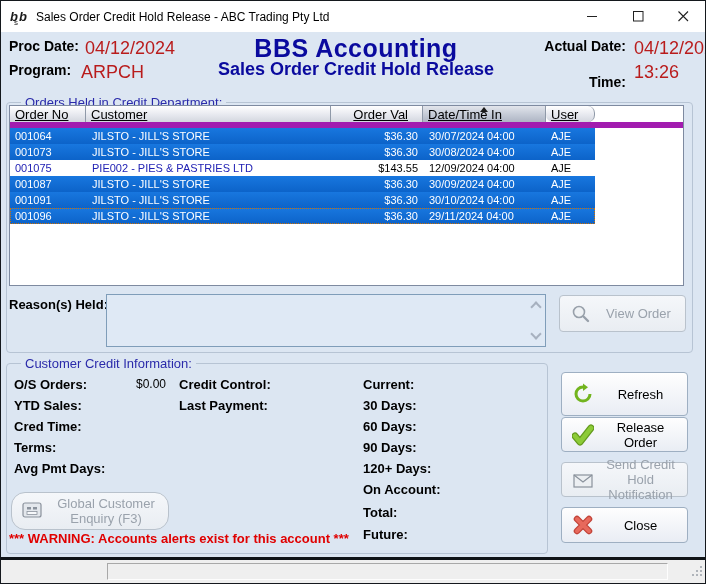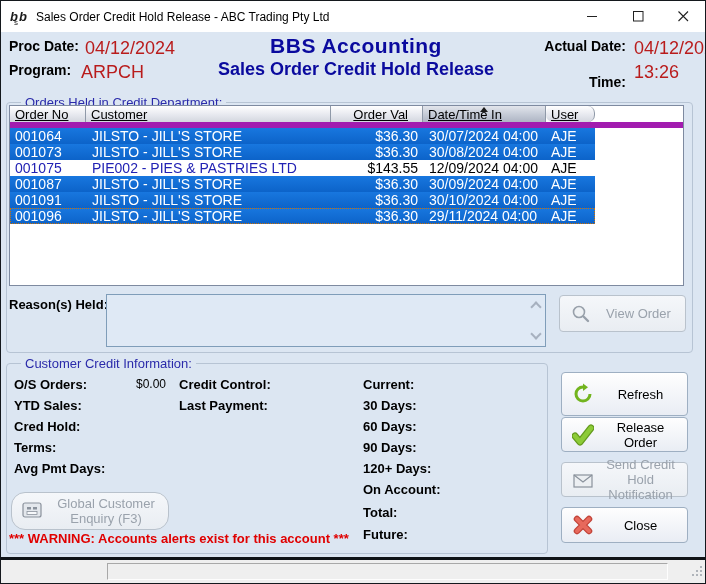--- a/index.html
+++ b/index.html
@@ -12,41 +12,41 @@
   .wtitle { margin-left:8px; font-size:12px; color:#000; white-space:nowrap; }
   .winbtns { position:absolute; right:0; top:0; height:31px; display:flex; }
   .winbtn { width:46px; height:31px; display:flex; align-items:center; justify-content:center; }
   .winbtn.closeb { width:44px; }
 
   
   .hlabel { position:absolute; font-size:14px; font-weight:bold; color:#000; white-space:nowrap; }
   .hvalue { position:absolute; font-size:18px; color:#b91c1c; white-space:nowrap; }
   .r-label { width:105px; text-align:right; left:520px; }
   #app-title   { position:absolute; left:140px; width:430px; top:33px; text-align:center;
-                 font-size:21px; font-weight:800; color:#0a0a9e; letter-spacing:0.5px; }
+                 font-size:25px; font-weight:800; color:#0a0a9e; letter-spacing:0.5px; }
   #screen-title{ position:absolute; left:140px; width:430px; top:58px; text-align:center;
                  font-size:18px; font-weight:bold; color:#0a0a9e; }
 
   
   .groupbox { position:absolute; border:1px solid #b7c4d4; border-radius:4px; }
   .gb-label { position:absolute; top:-8px; left:14px; padding:0 4px; background:#dce6f2;
               font-size:13px; color:#2a2aaa; white-space:nowrap; }
 
   
   #grid { position:absolute; left:8px; top:104px; width:675px; height:181px; background:#fff; border:1px solid #7e8aa0; }
   #grid-head { display:flex; height:22px; border-bottom:6px solid #a21caf;text-decoration:underline; }
   .gcell { position:relative; background:linear-gradient(180deg,#ffffff 0%,#e7e9ef 55%,#d3d7df 100%);
            border-right:1px solid #8f99a8; font-size:13px; color:#000;
            display:flex; align-items:center; padding-left:5px; overflow:hidden; white-space:nowrap; }
   .gcell.val { justify-content:flex-end; padding-right:14px; padding-left:0; }
   .gcell.sorted { background:linear-gradient(180deg,#e2e5ec 0%,#c4cad6 55%,#aeb5c4 100%); }
   .sort-arrow { position:absolute; top:1px; left:50%; margin-left:-4px; width:0; height:0;
                 border-left:4px solid transparent; border-right:4px solid transparent; border-bottom:5px solid #1a1a1a; }
   .gfiller { flex:1; background:#fff; border:none; }
-  .grow { display:flex; height:16px; line-height:16px; width:585px; font-size:14px; color:#000; background:#fff; white-space:nowrap; }
+  .grow { display:flex; height:16px; line-height:16px; width:585px; font-size:11px; color:#000; background:#fff; white-space:nowrap; }
   .grow.selected { background:linear-gradient(180deg,#1877df,#0c63c9); color:#fff; }
   .grow.selected .c-no, .grow.selected .c-cust { color:#fff; }
   .grow.focused { outline:1px dotted #d07000; outline-offset:-1px; }
   .grow .c-no, .grow .c-cust { color:#2222b4; }
   .c-no   { width:76px;  padding-left:5px; overflow:hidden; }
   .c-cust { width:245px; padding-left:6px; overflow:hidden; }
   .c-val  { width:92px;  text-align:right; padding-right:5px; overflow:hidden; }
   .c-date { width:123px; padding-left:6px; overflow:hidden; }
   .c-user { width:49px;  padding-left:5px; overflow:hidden; }
 
@@ -218,21 +218,21 @@
     <span class="lbl">View Order</span>
   </div>
 
   <div class="groupbox" style="left:5px;top:362px;width:542px;height:191px">
     <span class="gb-label">Customer Credit Information:</span>
   </div>
 
   <span class="clabel cl fr0">O/S Orders:</span>
   <span class="cvalue cv fr0">$0.00</span>
   <span class="clabel cl fr1">YTD Sales:</span>
-  <span class="clabel cl fr2">Cred Hold:</span>
+  <span class="clabel cl fr2">Cred Time:</span>
   <span class="clabel cl fr3">Terms:</span>
   <span class="clabel cl fr4">Avg Pmt Days:</span>
 
   <span class="clabel cm fr0">Credit Control:</span>
   <span class="clabel cm fr1">Last Payment:</span>
 
   <span class="clabel cr fr0">Current:</span>
   <span class="clabel cr fr1">30 Days:</span>
   <span class="clabel cr fr2">60 Days:</span>
   <span class="clabel cr fr3">90 Days:</span>

